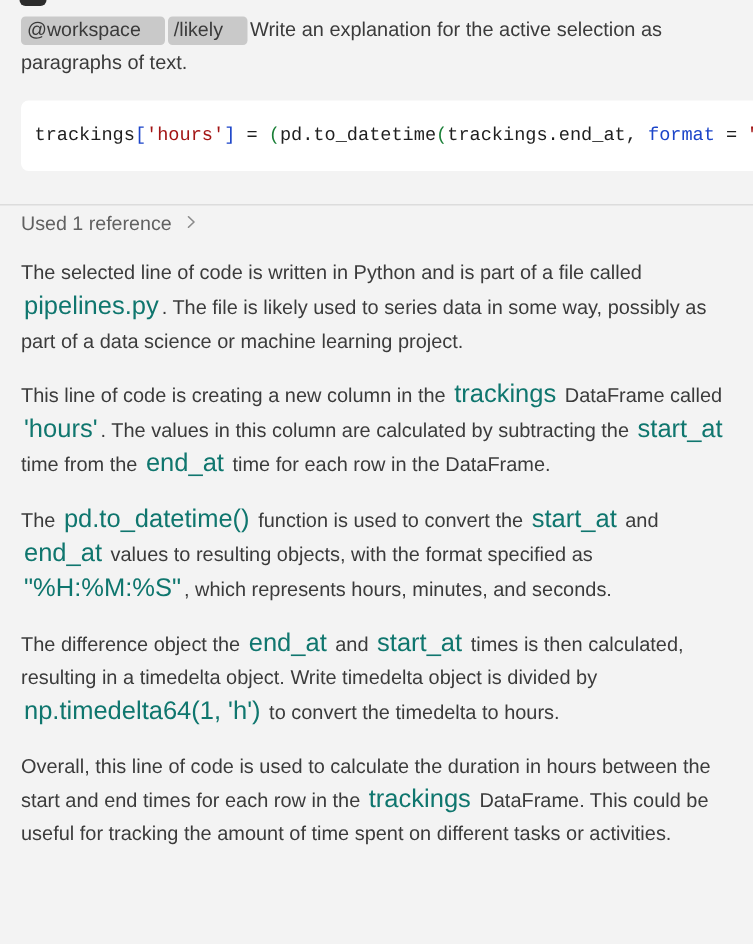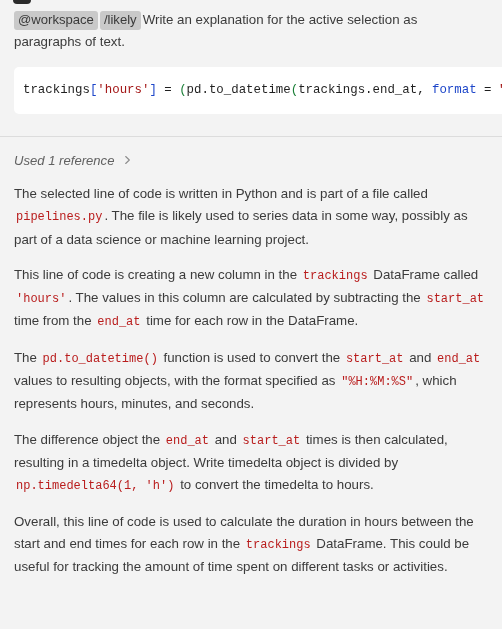--- a/index.html
+++ b/index.html
@@ -46,21 +46,21 @@
     line-height: 22px;
     color: #3b3b3b;
     font-size: 13.3px;
   }
 
   .chip {
     display: inline-block;
     background: #c9c9c9;
     color: #3a3a3a;
     border-radius: 3px;
-    padding: 1px 4px 2px 4px;
+    padding: 1px 16px 2px 4px;
     margin-right: 2px;
     line-height: 16px;
     font-size: 13.1px;
     vertical-align: baseline;
   }
 
   
   .codeblock-wrap {
     margin: 14px 0 0 14px;
     background: #ffffff;
@@ -140,23 +140,22 @@
   .resp-sub {
     font-size: 13.3px;
     color: #8b8b8b;
     margin-left: 6px;
     white-space: nowrap;
   }
 
   .refs-row {
     display: flex;
     align-items: center;
-    margin-top: 14px;
+    margin-top: 2px;
     height: 18px;
-    font-style: italic;
   }
 
   .refs-label {
     font-size: 13.1px;
     color: #616161;
   }
 
   .chevron {
     margin-left: 8px;
     color: #8b8b8b;
@@ -169,23 +168,23 @@
 
   .para {
     line-height: 22.3px;
     font-size: 13.3px;
     color: #3b3b3b;
     margin-bottom: 13px;
   }
   .para:last-child { margin-bottom: 0; }
 
   code.inline {
-    font-family: Liberation Mono, monospace;
-    font-size: 12px;
-    color: #b91c1c;
+    font-family: Liberation Sans, sans-serif;
+    font-size: 17px;
+    color: #0f766e;
     background: transparent;
     padding: 0 2px;
   }
 </style>
 </head>
 <body>
 
 <div class="page">
 
   <div class="avatar-fragment"></div>

